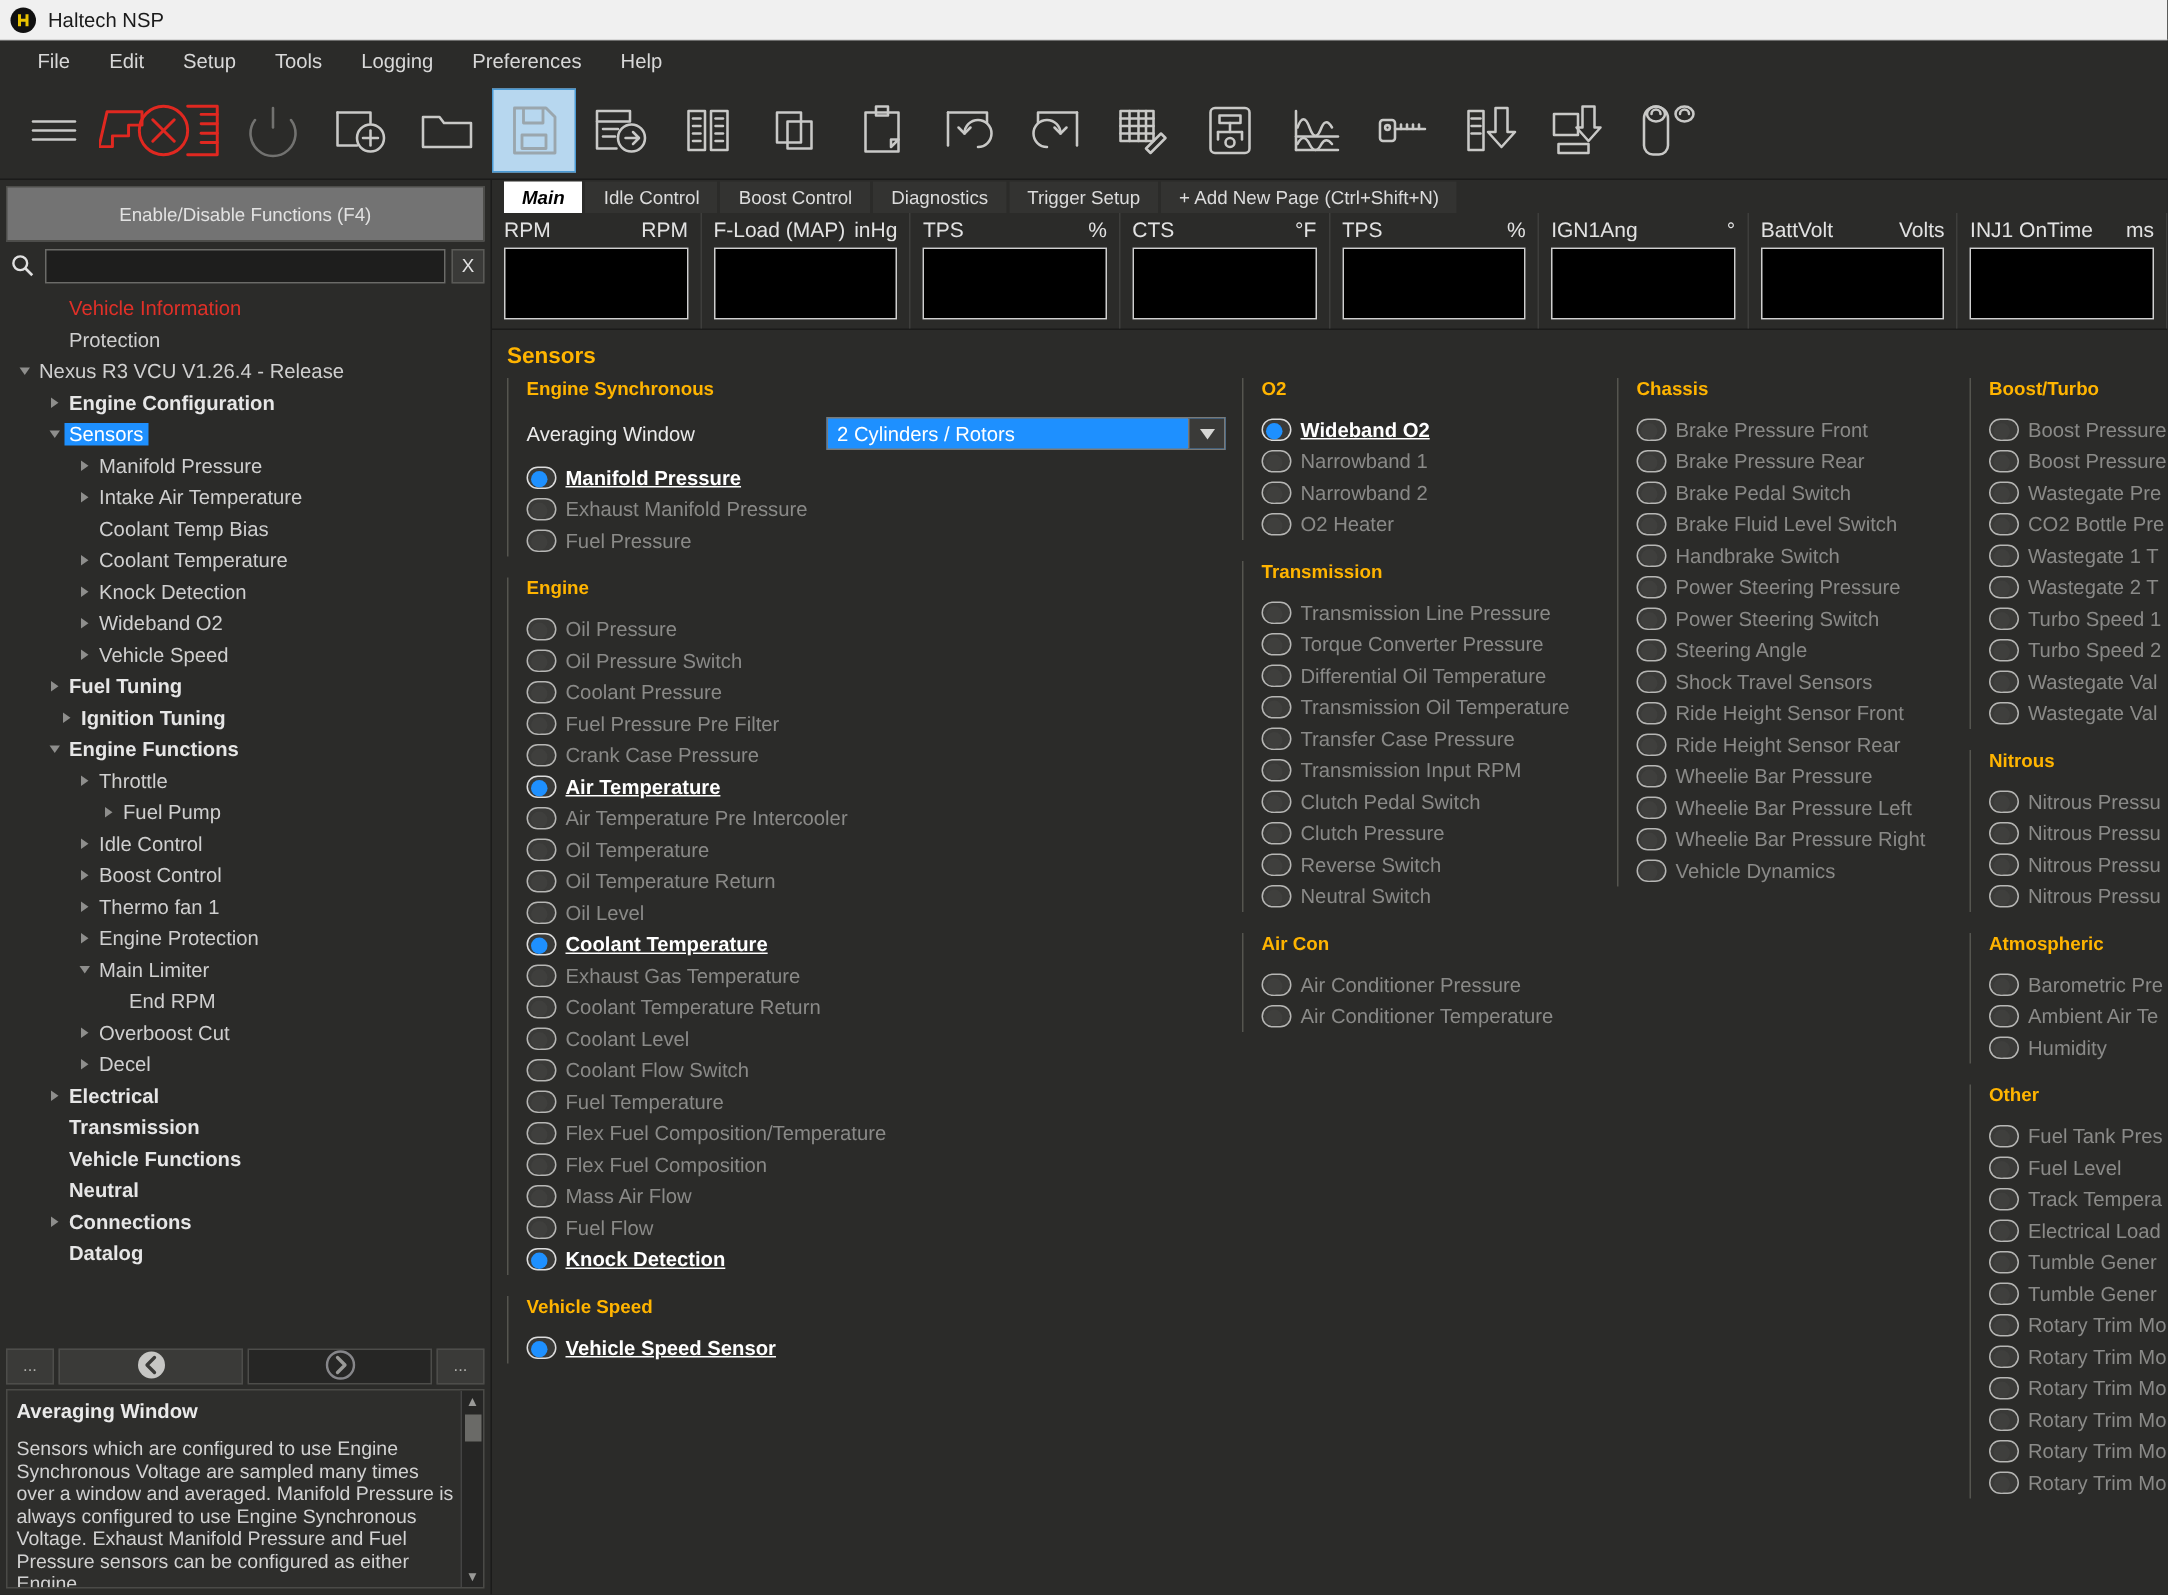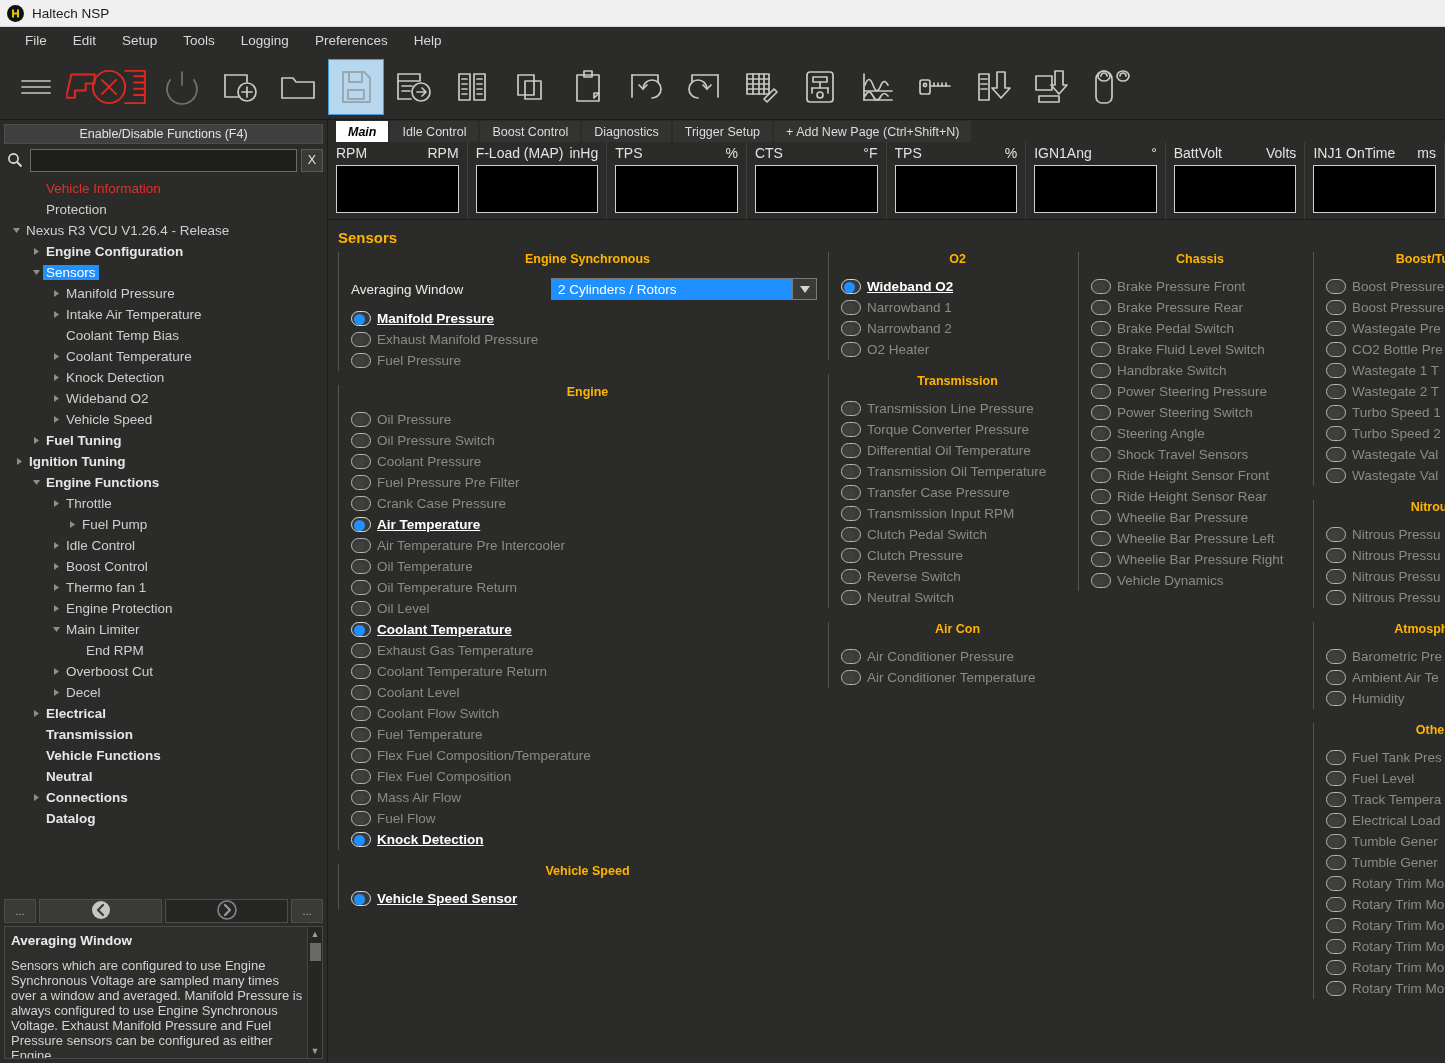--- a/index.html
+++ b/index.html
@@ -38,21 +38,21 @@
   .tbtn.sel { background: #b7d7ef; border: 1px solid #4a9ad4; }
   .tbtn.disabled { opacity: .45; }
   .tbtn svg { display: block; }
 
   
   .body { flex: 1 1 auto; display: flex; min-height: 0; }
 
   
   .left { width: 328px; flex: 0 0 328px; background: #2b2b29; display: flex; flex-direction: column;
     border-right: 1px solid #1b1b1a; }
-  .fnbar { margin: 4px 4px 3px 4px; height: 20px; background: #404040; border: 1px solid #4d4d4a;
+  .fnbar { margin: 4px 4px 3px 4px; height: 37px; background: #737373; border: 1px solid #4d4d4a;
     color: #e2e2e2; font-size: 12.5px; display: flex; align-items: center; justify-content: center;
     cursor: default; }
   .searchrow { display: flex; align-items: center; height: 26px; margin: 0 4px 2px 4px; gap: 4px; }
   .searchrow .sicon { width: 22px; display:flex; align-items:center; justify-content:center; }
   .searchrow input { flex: 1 1 auto; height: 23px; background: #1e1e1d; border: 1px solid #6b6b68;
     color: #e4e4e4; font-size: 12.5px; padding: 0 5px; font-family: "Liberation Sans", sans-serif; }
   .searchrow .xbtn { width: 22px; height: 23px; background: #3a3a38; border: 1px solid #5a5a57;
     color: #e4e4e4; font-size: 12.5px; display: flex; align-items: center; justify-content: center;
     cursor: default; }
 
@@ -97,21 +97,21 @@
     display: flex; flex-direction: column; }
   .gauge .ghdr { display: flex; justify-content: space-between; font-size: 14px; color: #e2e2e2;
     white-space: nowrap; overflow: hidden; }
   .gauge .gval { flex: 1 1 auto; margin-top: 4px; background: #000; border: 1px solid #cfcfcf; }
 
   .content { flex: 1 1 auto; overflow: hidden; padding: 9px 0 0 10px; position: relative; }
   .sectitle { color: #ffb400; font-size: 15px; font-weight: bold; margin-bottom: 6px; }
   .cols { display: flex; align-items: flex-start; }
   .col { padding-right: 4px; }
   .grp { border-left: 1px solid #55554f; padding-left: 12px; margin-bottom: 14px; }
-  .grptitle { color: #ffb400; font-size: 12.5px; font-weight: bold; margin-bottom: 10px; text-align: center; }
+  .grptitle { color: #ffb400; font-size: 12.5px; font-weight: bold; margin-bottom: 10px; }
   .opt { display: flex; align-items: center; height: 21px; white-space: nowrap; cursor: default; }
   .opt .sw { width: 20px; height: 15px; border-radius: 8px; border: 1.5px solid #b6b6b4;
     background: #3a3a38; position: relative; flex: 0 0 20px; margin-right: 6px; }
   .opt .sw::after { content: ""; position: absolute; left: 1.5px; top: 1.5px; width: 11px; height: 11px;
     border-radius: 50%; background: #3f3f3d; }
   .opt.on .sw { border-color: #dcdcdc; }
   .opt.on .sw::after { background: #1e90ff; }
   .opt .otext { font-size: 13.5px; color: #8a8a88; }
   .opt.on .otext { color: #ffffff; text-decoration: underline; font-weight: bold; }
 
@@ -459,21 +459,21 @@
             <span class="lbl">Vehicle Speed</span>
           </div>
           <div class="trow bold" style="padding-left: 30px;">
             <span class="arw">
               <svg width="9" height="9" viewBox="0 0 9 9">
                 <path d="M2 1 L7 4.5 L2 8 Z" fill="#8e8e8c"></path>
               </svg>
             </span>
             <span class="lbl">Fuel Tuning</span>
           </div>
-          <div class="trow bold" style="padding-left: 13px;">
+          <div class="trow bold" style="padding-left: 38px;">
             <span class="arw">
               <svg width="9" height="9" viewBox="0 0 9 9">
                 <path d="M2 1 L7 4.5 L2 8 Z" fill="#8e8e8c"></path>
               </svg>
             </span>
             <span class="lbl">Ignition Tuning</span>
           </div>
           <div class="trow bold" style="padding-left: 30px;">
             <span class="arw">
               <svg width="9" height="9" viewBox="0 0 9 9">

